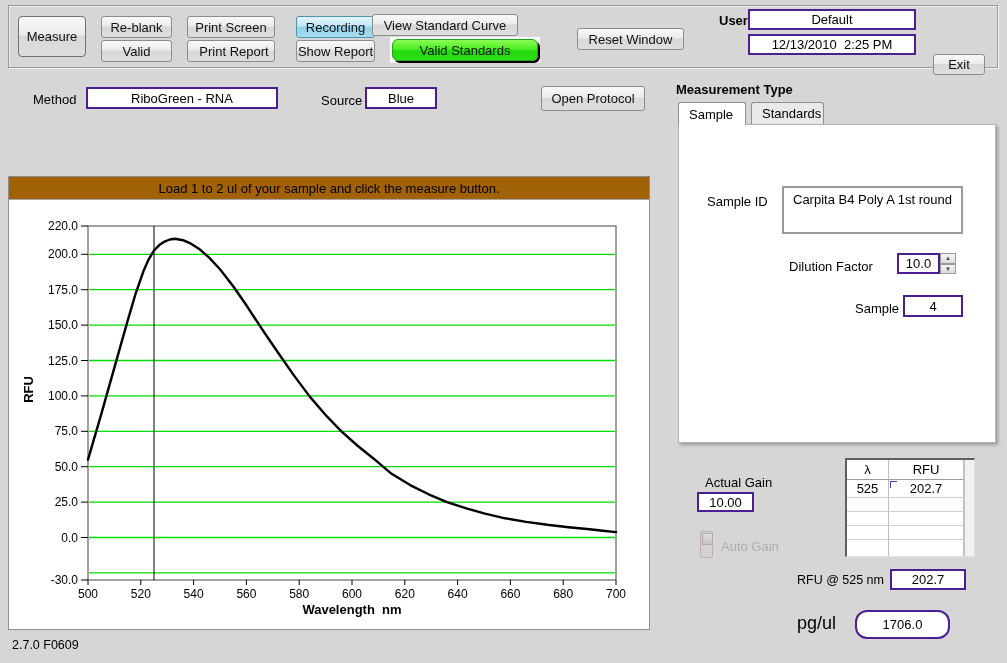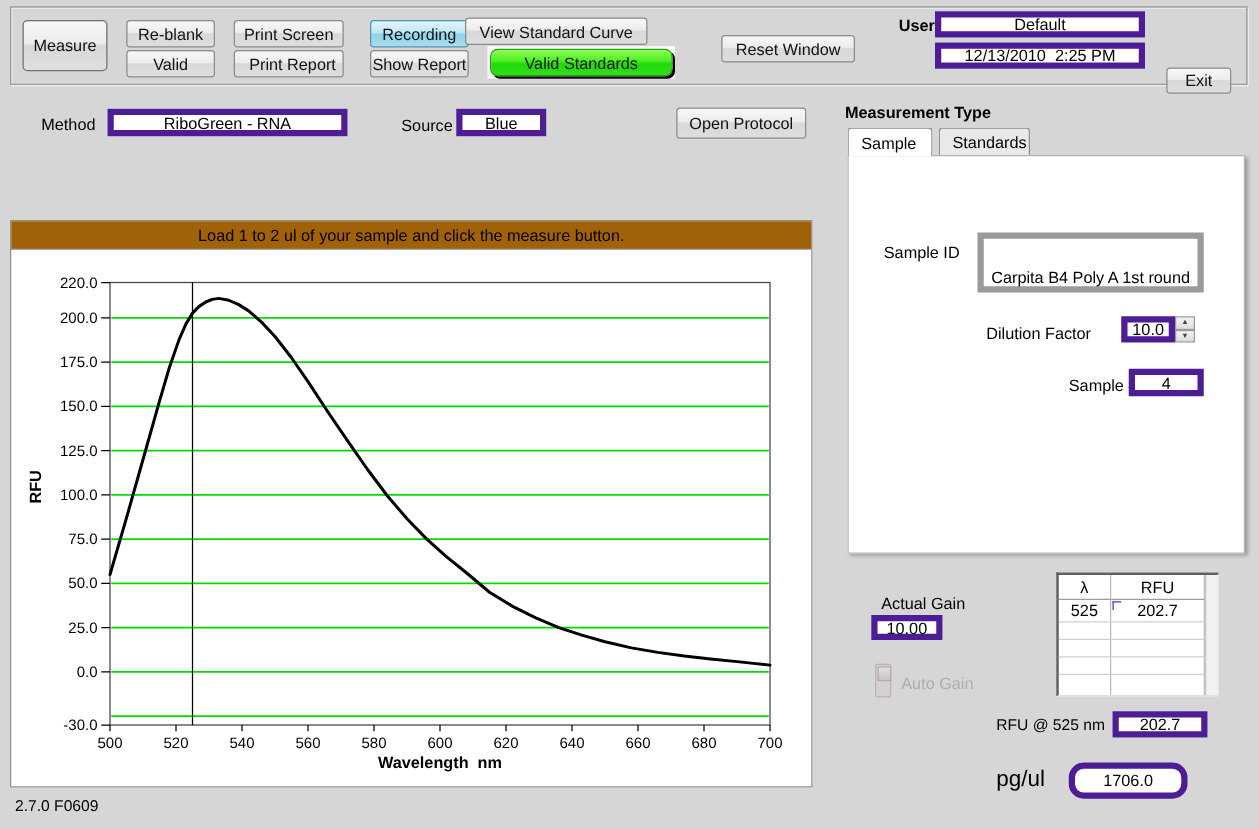--- a/index.html
+++ b/index.html
@@ -21,21 +21,21 @@
     border:1px solid #4f93b5;
   }
   .green-wrap{background:#ffffff;padding:2px;}
   .btn.green{
     background:linear-gradient(#8cfc55,#4cef22 45%,#20d90c 55%,#31df18);
     border:1px solid #1ea512;border-radius:6px;
     box-shadow:2px 2px 0 #000000;
     width:100%;height:100%;
   }
   .field{
-    background:#ffffff;border:5px solid #4c1d95;
+    background:#ffffff;border:2px solid #4c1d95;
     display:flex;align-items:center;justify-content:center;
     font-size:13px;white-space:pre;
   }
   .label{white-space:pre;}
   .panel3d{
     border:1px solid #999999;
     box-shadow:inset 1px 1px 0 #efefef, 1px 1px 0 #f2f2f2;
   }
   .tab{
     background:#e9e9e9;border:1px solid #8f8f8f;border-bottom:none;
@@ -117,21 +117,21 @@
 <div class="abs tab active" style="left:678px;top:102px;width:68px;height:23px;">
   <span>Sample</span>
 </div>
 <div class="abs tab" style="left:751px;top:102px;width:73px;height:22px;">
   <span>Standards</span>
 </div>
 
 <div class="abs white-panel" style="left:678px;top:124px;width:318px;height:319px;"></div>
 
 <div class="abs label" style="left:707px;top:194px;">Sample ID</div>
-<div class="abs field" style="left:782px;top:186px;width:181px;height:48px;align-items:flex-end;padding-top:4px;border-color:#9a9a9a;">
+<div class="abs field" style="left:782px;top:186px;width:181px;height:48px;align-items:flex-start;padding-top:4px;border-color:#9a9a9a;">
   <span>Carpita B4 Poly A 1st round</span>
 </div>
 
 <div class="abs label" style="left:789px;top:259px;">Dilution Factor</div>
 <div class="abs field" style="left:897px;top:253px;width:43px;height:21px;">10.0</div>
 <div class="abs spin" style="left:940px;top:253px;width:16px;height:21px;">
   <div class="sb">▲</div>
   <div class="sb">▼</div>
 </div>
 

